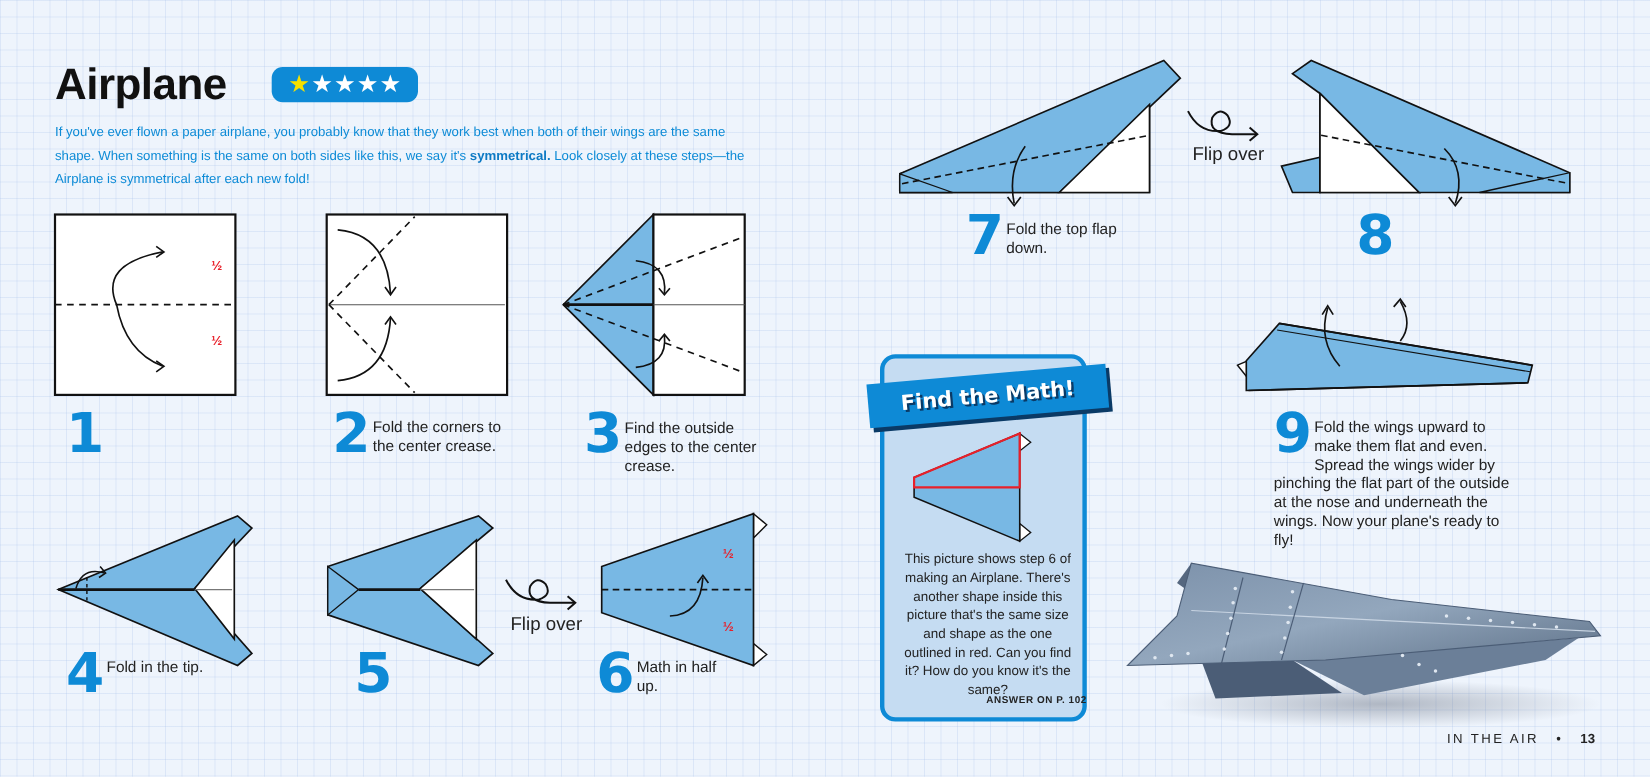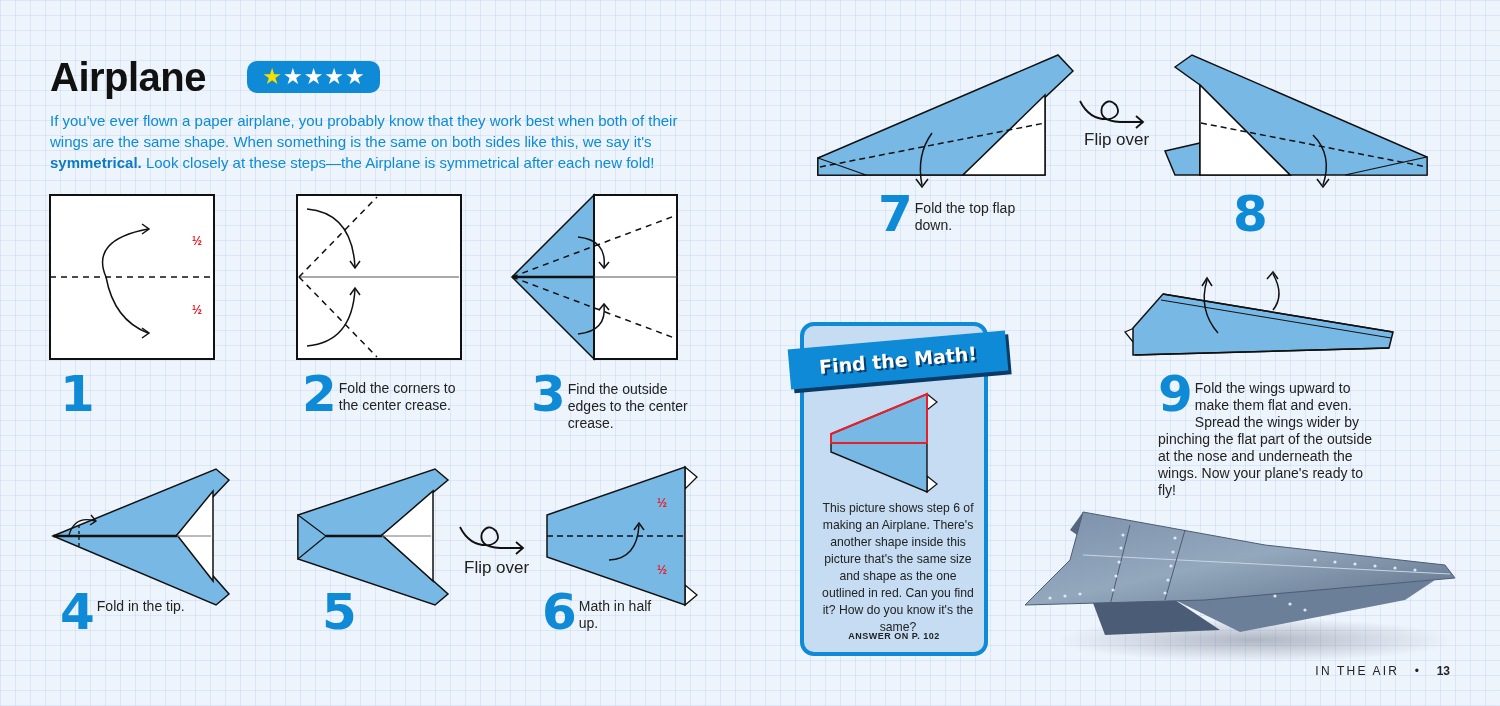--- a/index.html
+++ b/index.html
@@ -23,21 +23,21 @@
     .rating {
       left: 247px; top: 61px; width: 133px; height: 32px;
       background: #0e8ad6; border-radius: 10px;
       display: flex; align-items: center; justify-content: center; gap: 1px;
       font-size: 22px; line-height: 1;
     }
     .rating .star { color: #fff; }
     .rating .star.on { color: #f5e000; }
     .intro {
       left: 50px; top: 110px; width: 630px;
-      font-size: 15px; line-height: 21px; color: #0d8bd6;
+      font-size: 12px; line-height: 21px; color: #0d8bd6;
     }
     .intro b { font-weight: bold; color: #0d7ac4; }
     .step-label {
       display: flex; align-items: flex-start; gap: 4px;
       font-size: 14px; line-height: 17px; color: #222;
     }
     .step-num {
       font-family: "DejaVu Sans", sans-serif;
       font-weight: bold; font-size: 50px; line-height: 44px; color: #0e8ad6;
       letter-spacing: -2px;
@@ -54,21 +54,21 @@
       box-shadow: 3px 4px 0 #0a3a66;
       display: flex; align-items: center; justify-content: center;
       font-family: "DejaVu Sans", sans-serif; font-weight: bold; font-size: 19px; color: #fff;
       text-shadow: 2px 2px 0 #0a3a66;
     }
     .math-text {
       left: 818px; top: 500px; width: 160px;
       font-size: 12.2px; line-height: 17px; color: #222; text-align: center;
     }
     .math-answer {
-      left: 800px; top: 631px; width: 188px; text-align: center;
+      left: 800px; top: 631px; width: 188px; text-align: right;
       font-size: 9px; font-weight: bold; letter-spacing: 0.5px; color: #222;
     }
     .footer {
       font-size: 12px; letter-spacing: 2.2px; color: #222;
     }
     .footer b { font-weight: bold; letter-spacing: 0; }
     svg { position: absolute; overflow: visible; }
   </style>
 </head>
 <body>

